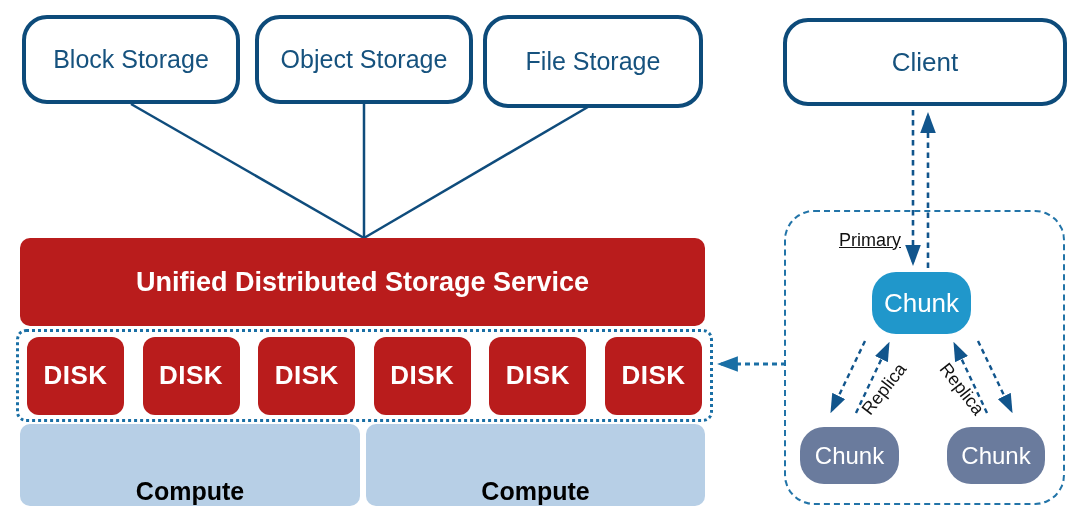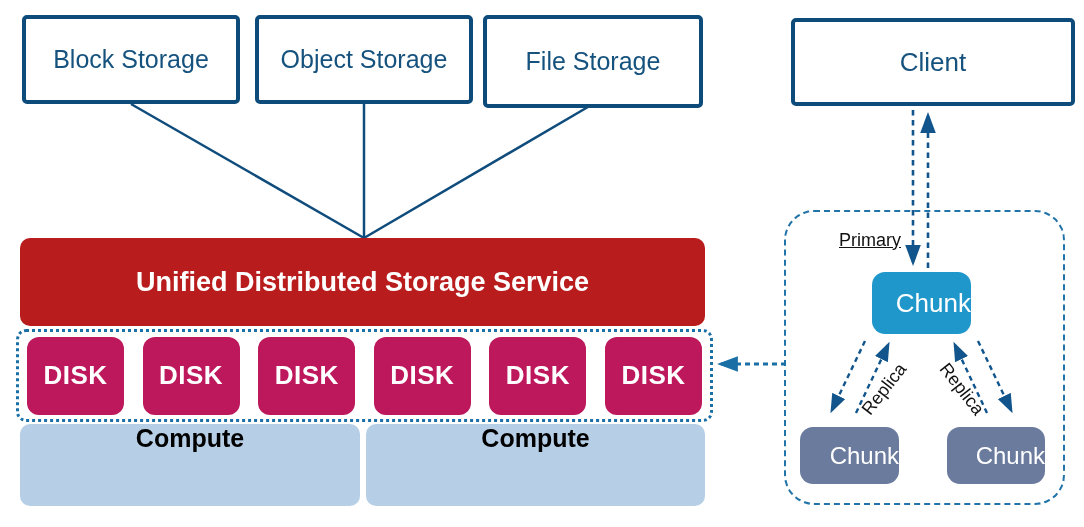--- a/index.html
+++ b/index.html
@@ -5,64 +5,64 @@
   html,body{margin:0;padding:0;background:#ffffff;}
   .canvas{
     position:relative;width:1084px;height:527px;background:#ffffff;
     font-family:"Liberation Sans",sans-serif;overflow:hidden;
   }
   .canvas *{box-sizing:border-box;}
   svg.lines{position:absolute;left:0;top:0;z-index:2;pointer-events:none;}
   
   .top-box{
     position:absolute;z-index:3;background:#ffffff;
-    border:4px solid #0d4b7a;border-radius:5px;
+    border:4px solid #0d4b7a;border-radius:25px;
     display:flex;align-items:center;justify-content:center;
     color:#16527e;font-size:25px;
   }
   .box-block{left:22px;top:15px;width:218px;height:89px;}
   .box-object{left:255px;top:15px;width:218px;height:89px;}
   .box-file{left:483px;top:15px;width:220px;height:93px;}
-  .box-client{left:783px;top:18px;width:284px;height:88px;font-size:26px;margin-left:8px;}
+  .box-client{left:783px;top:18px;width:284px;height:88px;font-size:26px;}
   
   .service-bar{
     position:absolute;z-index:3;left:20px;top:238px;width:685px;height:88px;
     background:#b91c1c;border-radius:10px;
     display:flex;align-items:center;justify-content:center;
     color:#ffffff;font-size:27px;font-weight:bold;
   }
   
   .disk-container{
     position:absolute;z-index:1;left:16px;top:329px;width:697px;height:93px;
     border:3px dotted #1a6fa5;border-radius:10px;
     display:flex;align-items:center;justify-content:space-between;
     padding:0 8px;background:#ffffff;
   }
   .disk{
-    flex:0 0 97px;height:78px;background:#be185d;border-radius:12px;
+    flex:0 0 97px;height:78px;background:#b91c1c;border-radius:12px;
     display:flex;align-items:center;justify-content:center;
     color:#ffffff;font-size:26px;font-weight:bold;letter-spacing:0.5px;
   }
   
   .compute{
     position:absolute;z-index:3;top:424px;height:82px;
     background:#b7cfe6;border-radius:10px;
-    display:flex;align-items:flex-start;justify-content:center;
+    display:flex;align-items:flex-end;justify-content:center;
     color:#000000;font-size:25px;font-weight:bold;
   }
   .compute-left{left:20px;width:340px;}
   .compute-right{left:366px;width:339px;}
   
   .replica-container{
     position:absolute;z-index:1;left:784px;top:210px;width:281px;height:295px;
     border:2.6px dashed #2274a8;border-radius:30px;background:#ffffff;
   }
   .chunk{
-    position:absolute;z-index:3;border-radius:13px;
-    display:flex;align-items:center;justify-content:flex-end;color:#ffffff;
+    position:absolute;z-index:3;border-radius:24px;
+    display:flex;align-items:center;justify-content:center;color:#ffffff;
   }
   .chunk-primary{left:872px;top:272px;width:99px;height:62px;background:#2097cb;font-size:26px;}
   .chunk-replica-left{left:800px;top:427px;width:99px;height:57px;background:#6a7b9d;font-size:24px;}
   .chunk-replica-right{left:947px;top:427px;width:98px;height:57px;background:#6a7b9d;font-size:24px;}
   .flow-label{
     position:absolute;z-index:4;color:#111111;font-size:18px;
     display:flex;align-items:center;justify-content:center;
   }
   .label-primary{left:832px;top:229px;width:76px;height:22px;text-decoration:underline;}
   .label-replica{width:92px;height:22px;}

